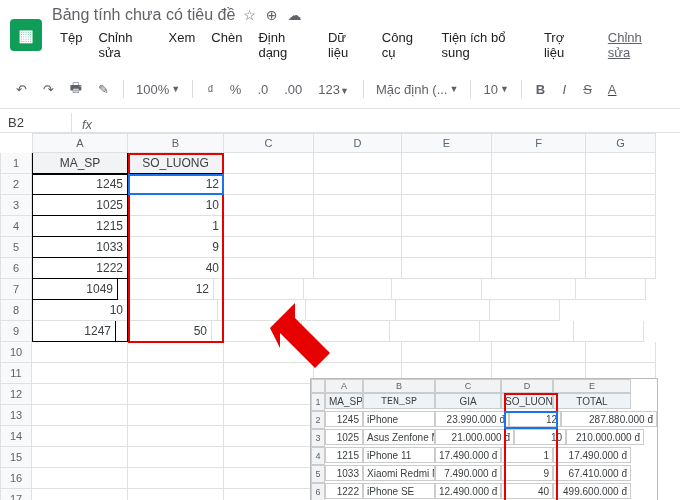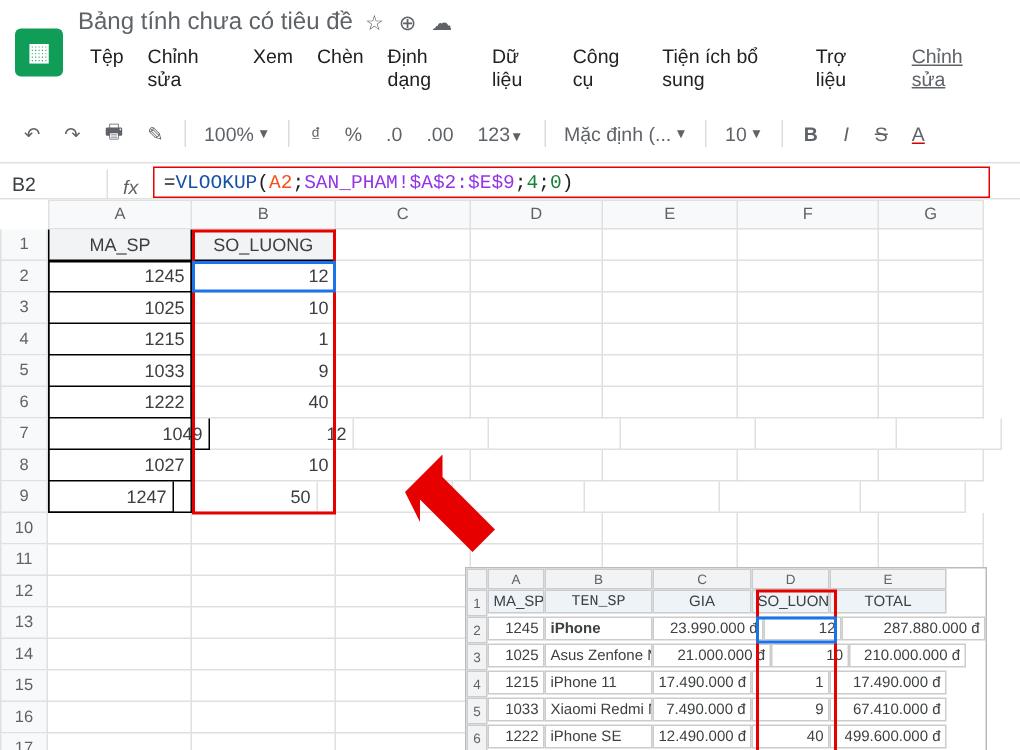--- a/index.html
+++ b/index.html
@@ -121,23 +121,20 @@
   <span class="tb-sep"></span>
   <span class="tb-btn" style="font-weight:bold">B</span>
   <span class="tb-btn" style="font-style:italic">I</span>
   <span class="tb-btn" style="text-decoration:line-through">S</span>
   <span class="tb-btn underline-a">A</span>
 </div>
 
 <div class="formula-row">
   <div class="name-box">B2</div>
   <div class="fx-label">fx</div>
-  <div class="formula-input">
-    <span>=</span><span class="fn">VLOOKUP</span><span>(</span><span class="ref1">A2</span><span>;</span><span class="ref2">SAN_PHAM!$A$2:$E$9</span><span>;</span><span class="ref3">4</span><span>;</span><span class="ref3">0</span><span>)</span>
-  </div>
 </div>
 
 <div class="sheet">
   <div class="col-headers" id="col-headers">
       <div class="col-h" style="width: 96px;">A</div>
       <div class="col-h" style="width: 96px;">B</div>
       <div class="col-h" style="width: 90px;">C</div>
       <div class="col-h" style="width: 88px;">D</div>
       <div class="col-h" style="width: 90px;">E</div>
       <div class="col-h" style="width: 94px;">F</div>
@@ -215,30 +212,29 @@
         <div class="cell-row">
           <div class="cell num bb br bl-b" style="width: 96px;">1222</div>
           <div class="cell num" style="width: 96px;">40</div>
           <div class="cell" style="width: 90px;"></div>
           <div class="cell" style="width: 88px;"></div>
           <div class="cell" style="width: 90px;"></div>
           <div class="cell" style="width: 94px;"></div>
           <div class="cell" style="width: 70px;"></div>
         </div>
         <div class="cell-row">
-          <div class="cell num bb br bl-b" style="width: 108px;">1049</div>
+          <div class="cell num bb br bl-b" style="width: 86px;">1049</div>
           <div class="cell num" style="width: 96px;">12</div>
           <div class="cell" style="width: 90px;"></div>
           <div class="cell" style="width: 88px;"></div>
           <div class="cell" style="width: 90px;"></div>
           <div class="cell" style="width: 94px;"></div>
           <div class="cell" style="width: 70px;"></div>
         </div>
         <div class="cell-row">
-          <div class="cell num bb br bl-b" style="width: 96px;">1027</div>
           <div class="cell num" style="width: 96px;">10</div>
           <div class="cell" style="width: 90px;"></div>
           <div class="cell" style="width: 88px;"></div>
           <div class="cell" style="width: 90px;"></div>
           <div class="cell" style="width: 94px;"></div>
           <div class="cell" style="width: 70px;"></div>
         </div>
         <div class="cell-row">
           <div class="cell num bb br bl-b" style="width: 84px;">1247</div>
           <div class="cell num" style="width: 96px;">50</div>
@@ -340,21 +336,21 @@
         <div class="emb-rowh">1</div>
         <div class="emb-cell emb-hdr" style="width: 38px;">MA_SP</div>
         <div class="emb-cell emb-hdr" style="width: 72px; font-family: Liberation Mono, monospace;">TEN_SP</div>
         <div class="emb-cell emb-hdr" style="width: 66px;">GIA</div>
         <div class="emb-cell emb-hdr" style="width: 52px;">SO_LUONG</div>
         <div class="emb-cell emb-hdr" style="width: 78px;">TOTAL</div>
       </div>
       <div class="emb-row">
         <div class="emb-rowh">2</div>
         <div class="emb-cell emb-num" style="width: 38px;">1245</div>
-        <div class="emb-cell" style="width: 72px; font-weight: bold;">iPhone</div>
+        <div class="emb-cell" style="width: 72px;">iPhone</div>
         <div class="emb-cell emb-num" style="width: 74px;">23.990.000 đ</div>
         <div class="emb-cell emb-num" style="width: 52px;">12</div>
         <div class="emb-cell emb-num" style="width: 96px;">287.880.000 đ</div>
       </div>
       <div class="emb-row">
         <div class="emb-rowh">3</div>
         <div class="emb-cell emb-num" style="width: 38px;">1025</div>
         <div class="emb-cell" style="width: 72px;">Asus Zenfone M</div>
         <div class="emb-cell emb-num" style="width: 79px;">21.000.000 đ</div>
         <div class="emb-cell emb-num" style="width: 52px;">10</div>

